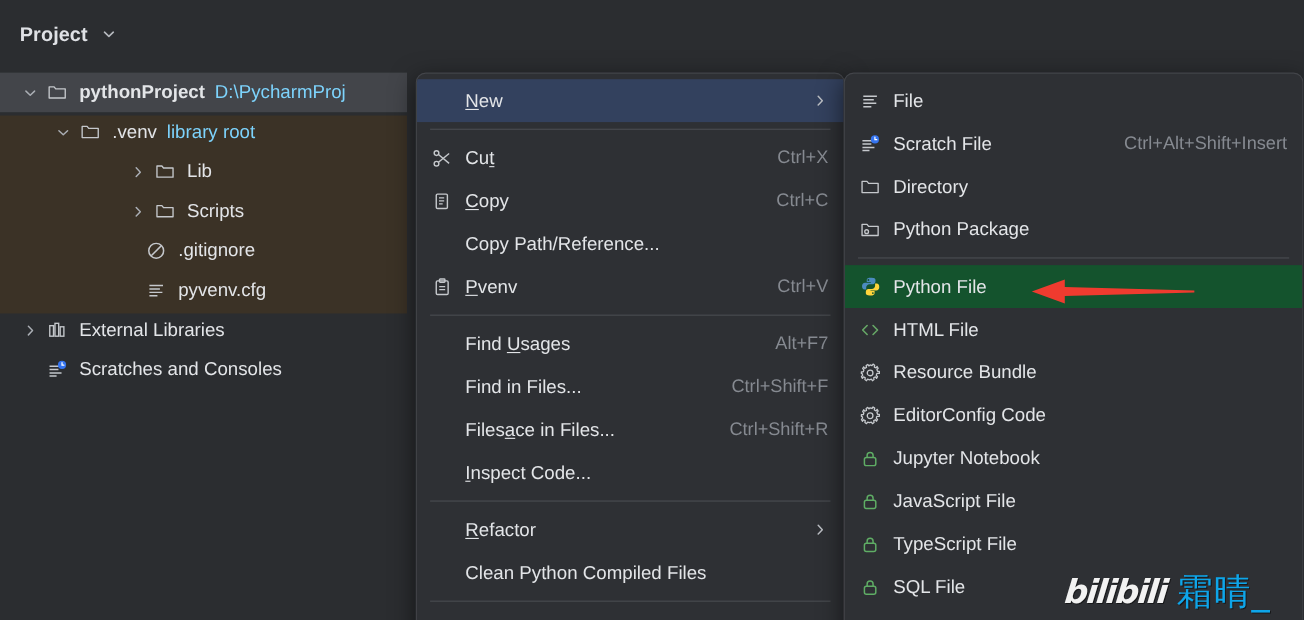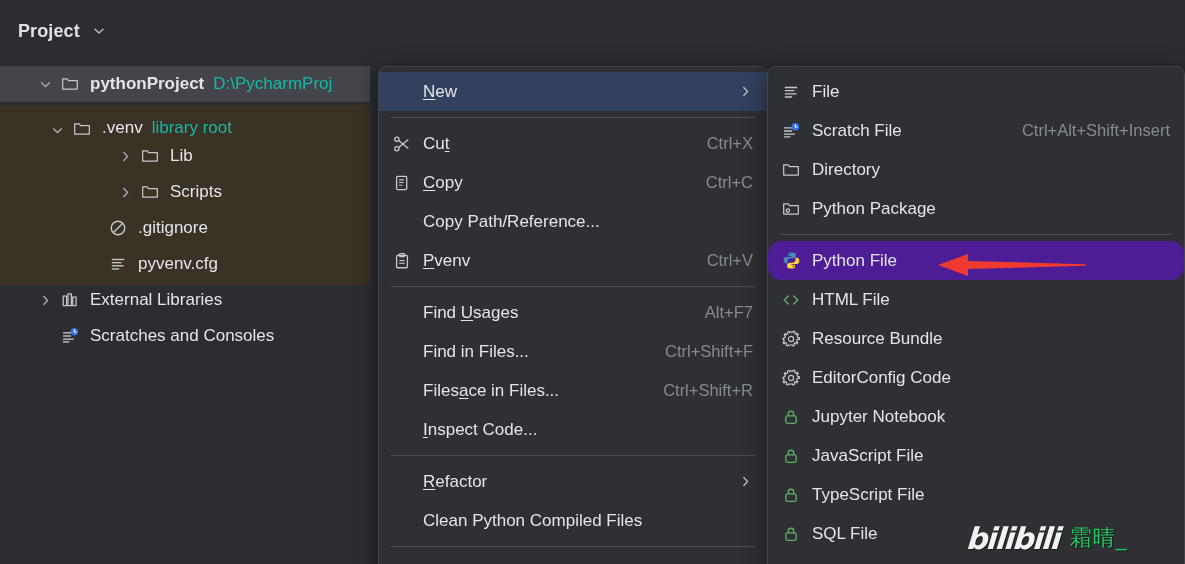--- a/index.html
+++ b/index.html
@@ -98,29 +98,29 @@
     display: inline-flex;
     align-items: center;
     justify-content: center;
     margin-right: 8px;
     color: #c5c8cc;
   }
 
   .node-label { color: #e3e5e8; }
   .node-label.bold { font-weight: bold; }
   .node-hint {
-    color: #14b8a6;
+    color: #7dd3fc;
     margin-left: 9px;
   }
 
   
-  .ind-0 { padding-left: 32px; }
-  .ind-1 { padding-left: 44px; align-items: flex-end; }
+  .ind-0 { padding-left: 14px; }
+  .ind-1 { padding-left: 44px; }
   .ind-2 { padding-left: 112px; }
-  .ind-3 { padding-left: 80px; }
+  .ind-3 { padding-left: 104px; }
 
   
   .menu {
     position: absolute;
     background: #2e3034;
     border: 1px solid #43454a;
     border-radius: 9px;
     box-shadow: 0 6px 22px rgba(0,0,0,.55);
     padding: 5px 0;
     overflow: hidden;
@@ -144,21 +144,21 @@
     position: relative;
     display: flex;
     align-items: center;
     height: 39px;
     padding: 0 14px 0 14px;
     white-space: nowrap;
     color: #dfe1e5;
     font-size: 17px;
   }
   .menu-item.highlighted-soft { background: #33415e; align-items: center; }
-  .menu-item.highlighted       { background: #4c1d95; border-radius: 13px; }
+  .menu-item.highlighted       { background: #14532d; }
 
   .mi-icon {
     width: 26px;
     min-width: 26px;
     display: inline-flex;
     align-items: center;
     justify-content: flex-start;
     color: #c5c8cc;
   }
   .mi-icon.empty { visibility: hidden; }
@@ -218,22 +218,22 @@
     font-size: 30px;
     font-weight: bold;
     font-style: italic;
     color: #f2f2f2;
     letter-spacing: -1.5px;
     transform: skewX(-6deg);
     text-shadow: 1px 1px 0 rgba(0,0,0,.5);
   }
   .wm-name {
     font-family: "DejaVu Sans", sans-serif;
-    font-size: 22px;
-    color: #22c55e;
+    font-size: 33px;
+    color: #0ea5e9;
     letter-spacing: 1px;
     text-shadow: 1px 1px 0 rgba(0,0,0,.5);
   }
 </style>
 </head>
 <body>
 
 <div id="root">
 
   <div class="tool-window">

